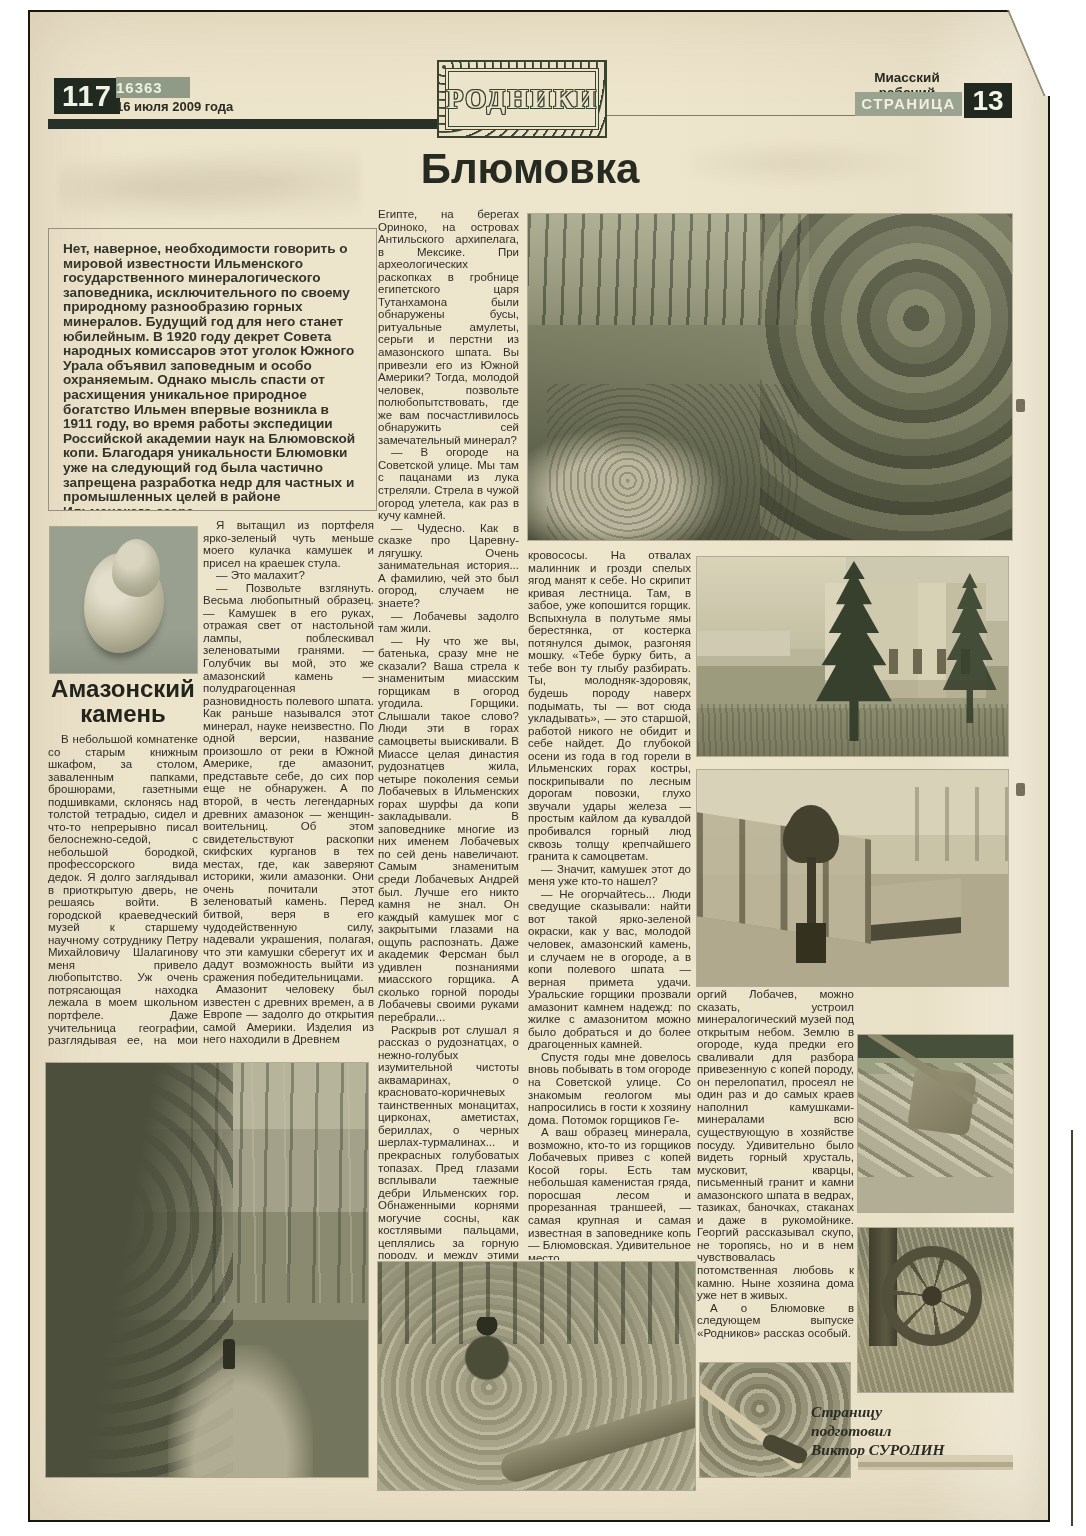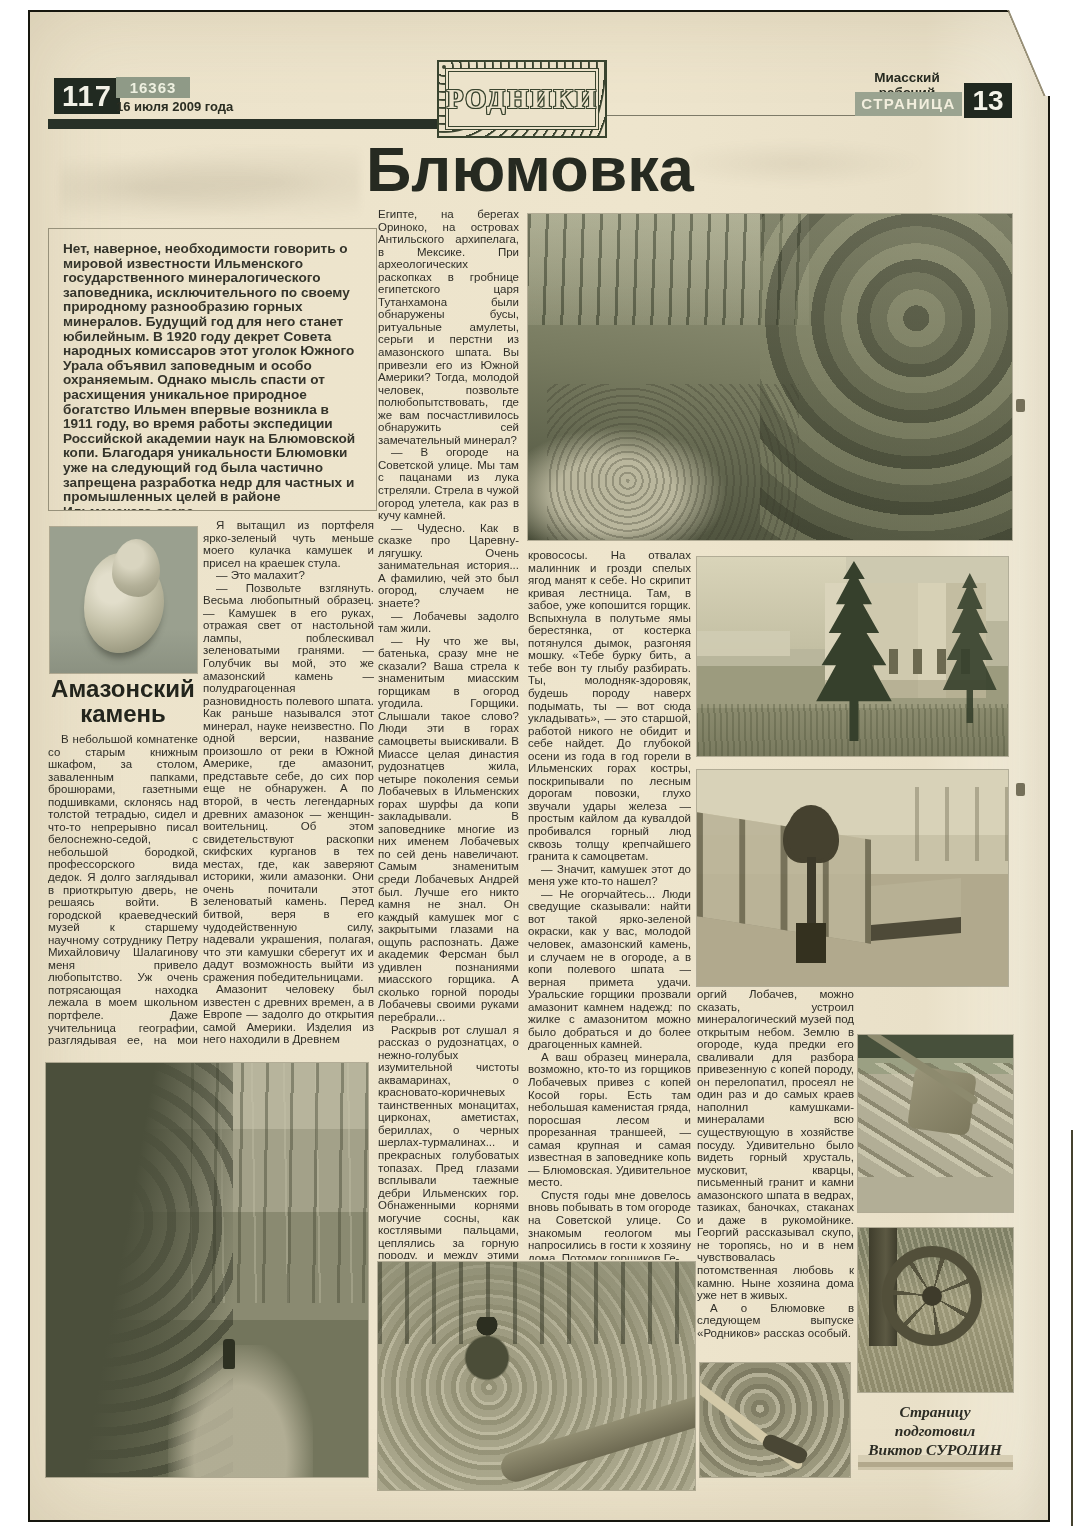--- a/index.html
+++ b/index.html
@@ -13,55 +13,55 @@
         box-shadow:inset 0 0 90px rgba(140,123,85,.22);}
   .fold{position:absolute;left:1000px;top:10px;width:52px;height:86px;
         background:linear-gradient(247deg,#ffffff 0 48%,rgba(138,130,105,.85) 49% 50.5%,rgba(0,0,0,0) 51%);}
   .edge-line{position:absolute;left:1071px;top:1130px;width:2px;height:396px;background:#45422f;}
   .hole{position:absolute;width:9px;height:13px;background:#4e4832;border-radius:2px;opacity:.75;}
   .ghost{position:absolute;filter:blur(3px);opacity:.5;}
   
   .issue-num{left:48px;top:78px;width:66px;height:36px;background:#212a21;color:#f2f1e6;
              font-size:29px;font-weight:bold;text-align:center;line-height:36px;letter-spacing:1px;margin-left:6px;}
   .issue-code{left:116px;top:77px;width:74px;height:21px;background:#8f9a87;color:#eef0e0;
-              font-size:15px;font-weight:bold;text-align:center;line-height:21px;letter-spacing:1px;}
+              font-size:15px;font-weight:bold;text-align:left;line-height:21px;letter-spacing:1px;}
   .issue-date{left:116px;top:99px;width:180px;font-size:13px;font-weight:bold;color:#2a2d22;}
   .head-bar{left:48px;top:119px;width:479px;height:10px;background:#283127;}
   .head-line{left:527px;top:115px;width:330px;height:1px;background:#7d7a68;}
   .masthead{left:437px;top:60px;width:170px;height:78px;box-sizing:border-box;
             border:2px solid #39442f;padding:6px;
             background:repeating-radial-gradient(circle at 5px 5px,#3b4430 0 1.4px,rgba(0,0,0,0) 2.4px 8px),#eae1c8;}
   .masthead-inner{width:100%;height:100%;box-sizing:border-box;border:1px solid #39442f;background:#ece3cb;
                   display:flex;align-items:center;justify-content:flex-end;
                   box-shadow:inset 0 0 0 2px #ece3cb, inset 0 0 0 3px #39442f;}
   .masthead-text{font-family:"Liberation Serif",serif;font-weight:bold;font-size:27px;letter-spacing:2px;
                  color:#ece3cb;
                  text-shadow:-1px 0 #39442f,1px 0 #39442f,0 -1px #39442f,0 1px #39442f,
                              -1px -1px #39442f,1px 1px #39442f,-1px 1px #39442f,1px -1px #39442f;}
   .paper-name{left:848px;top:70px;width:118px;font-size:13.5px;font-weight:bold;color:#262a20;text-align:center;}
   .page-word{left:855px;top:92px;width:107px;height:24px;background:#9aa390;color:#f2eedd;
              font-size:15px;font-weight:bold;text-align:center;line-height:24px;letter-spacing:1.5px;}
   .page-num{left:964px;top:83px;width:48px;height:35px;background:#20281f;color:#f4f3e8;
             font-size:28px;font-weight:bold;text-align:center;line-height:35px;}
   
-  .title{left:48px;top:136px;width:964px;text-align:center;font-size:63px;line-height:66px;
+  .title{left:48px;top:136px;width:964px;text-align:center;font-size:42px;line-height:66px;
          font-weight:bold;color:#262a21;letter-spacing:0;}
   .lead{left:48px;top:228px;width:329px;height:283px;box-sizing:border-box;border:1px solid #97917b;
         padding:13px 14px 0 14px;font-size:13.6px;line-height:14.6px;font-weight:bold;color:#34342b;
         text-align:left;overflow:hidden;}
   .sec-head{left:48px;top:676px;width:150px;text-align:center;font-size:24px;line-height:25px;
             font-weight:bold;color:#23251d;}
   .bodycol{overflow:hidden;text-align:justify;font-size:11.5px;line-height:12.55px;color:#2f2e28;}
   .bodycol p{margin:0;text-indent:13px;}
   .col1{left:48px;top:733px;width:150px;height:315px;}
   .col2{left:203px;top:519px;width:171px;height:527px;}
   .col3{left:378px;top:208px;width:141px;height:1051px;}
   .col4{left:528px;top:549px;width:163px;height:711px;}
   .col5{left:697px;top:988px;width:157px;height:370px;}
-  .credit{left:856px;top:1402px;width:158px;text-align:center;font-family:"Liberation Serif",serif;
+  .credit{left:811px;top:1402px;width:158px;text-align:left;font-family:"Liberation Serif",serif;
           font-style:italic;font-weight:bold;font-size:15.5px;line-height:19px;color:#2c2c24;}
   .credit-bar{left:858px;top:1455px;width:155px;height:15px;
               background:linear-gradient(180deg,#d6cdb3 0 50%,#b2a88c 50% 78%,#cdc4a9 78% 100%);}
   
   .photo{position:absolute;overflow:hidden;box-shadow:0 0 0 1px rgba(70,68,50,.35);}
   .ph-stone{left:50px;top:527px;width:147px;height:146px;
             background:linear-gradient(180deg,#9aa08f 0 70%,#8b9181 100%);}
   .stone-blob{position:absolute;left:34px;top:26px;width:80px;height:100px;border-radius:46% 54% 58% 42%/55% 48% 52% 45%;
               background:radial-gradient(circle at 35% 35%,#e2decb 0 18%,#c2bfa6 48%,#9d9b82 78%,#8a8870 100%);
               box-shadow:0 8px 7px -3px rgba(40,42,30,.45);}
@@ -233,22 +233,22 @@
     <p>— Чудесно. Как в сказке про Царевну-лягушку. Очень занимательная история... А фамилию, чей это был огород, случаем не знаете?</p>
     <p>— Лобачевы задолго там жили.</p>
     <p>— Ну что же вы, батенька, сразу мне не сказали? Ваша стрела к знаменитым миасским горщикам в огород угодила. Горщики. Слышали такое слово? Люди эти в горах самоцветы выискивали. В Миассе целая династия рудознатцев жила, четыре поколения семьи Лобачевых в Ильменских горах шурфы да копи закладывали. В заповеднике многие из них именем Лобачевых по сей день навеличают. Самым знаменитым среди Лобачевых Андрей был. Лучше его никто камня не знал. Он каждый камушек мог с закрытыми глазами на ощупь распознать. Даже академик Ферсман был удивлен познаниями миасского горщика. А сколько горной породы Лобачевы своими руками перебрали...</p>
     <p>Раскрыв рот слушал я рассказ о рудознатцах, о нежно-голубых изумительной чистоты аквамаринах, о красновато-коричневых таинственных монацитах, цирконах, аметистах, бериллах, о черных шерлах-турмалинах... и прекрасных голубоватых топазах. Пред глазами всплывали таежные дебри Ильменских гор. Обнаженными корнями могучие сосны, как костлявыми пальцами, цеплялись за горную породу, и между этими корнями среди розовых глыб полевого шпата зеленели куски амазонита. Мысленно я вместе с сухопарыми, жилистыми горщиками карабкался по каменистым осыпям, спускался в ямы-закопухи, лелея в душе мечту: хоть бы сегодня откопать красивый самоцвет или крупный драгоценный кристалл.</p>
 
   </div>
   <div class="abs bodycol col4">
     <p style="text-indent:0">кровососы. На отвалах малинник и грозди спелых ягод манят к себе. Но скрипит кривая лестница. Там, в забое, уже копошится горщик. Вспыхнула в полутьме ямы берестянка, от костерка потянулся дымок, разгоняя мошку. «Тебе бурку бить, а тебе вон ту глыбу разбирать. Ты, молодняк-здоровяк, будешь породу наверх подымать, ты — вот сюда укладывать», — это старшой, работой никого не обидит и себе найдет. До глубокой осени из года в год горели в Ильменских горах костры, поскрипывали по лесным дорогам повозки, глухо звучали удары железа — простым кайлом да кувалдой пробивался горный люд сквозь толщу крепчайшего гранита к самоцветам.</p>
     <p>— Значит, камушек этот до меня уже кто-то нашел?</p>
     <p>— Не огорчайтесь... Люди сведущие сказывали: найти вот такой ярко-зеленой окраски, как у вас, молодой человек, амазонский камень, и случаем не в огороде, а в копи полевого шпата — верная примета удачи. Уральские горщики прозвали амазонит камнем надежд: по жилке с амазонитом можно было добраться и до более драгоценных камней.</p>
+    <p>Спустя годы мне довелось вновь побывать в том огороде на Советской улице. Со знакомым геологом мы напросились в гости к хозяину дома. Потомок горщиков Ге-</p>
     <p>А ваш образец минерала, возможно, кто-то из горщиков Лобачевых привез с копей Косой горы. Есть там небольшая каменистая гряда, поросшая лесом и прорезанная траншеей, — самая крупная и самая известная в заповеднике копь — Блюмовская. Удивительное место.</p>
-    <p>Спустя годы мне довелось вновь побывать в том огороде на Советской улице. Со знакомым геологом мы напросились в гости к хозяину дома. Потомок горщиков Ге-</p>
   </div>
   <div class="abs bodycol col5">
     <p style="text-indent:0">оргий Лобачев, можно сказать, устроил минералогический музей под открытым небом. Землю в огороде, куда предки его сваливали для разбора привезенную с копей породу, он перелопатил, просеял не один раз и до самых краев наполнил камушками-минералами всю существующую в хозяйстве посуду. Удивительно было видеть горный хрусталь, мусковит, кварцы, письменный гранит и камни амазонского шпата в ведрах, тазиках, баночках, стаканах и даже в рукомойнике. Георгий рассказывал скупо, не торопясь, но и в нем чувствовалась потомственная любовь к камню. Ныне хозяина дома уже нет в живых.</p>
     <p>А о Блюмовке в следующем выпуске «Родников» рассказ особый.</p>
   </div>
 
   <div class="photo ph-gorge">
     <div class="gorge-trunks"></div>
     <div class="gorge-rock"></div>
     <div class="gorge-path"></div>

